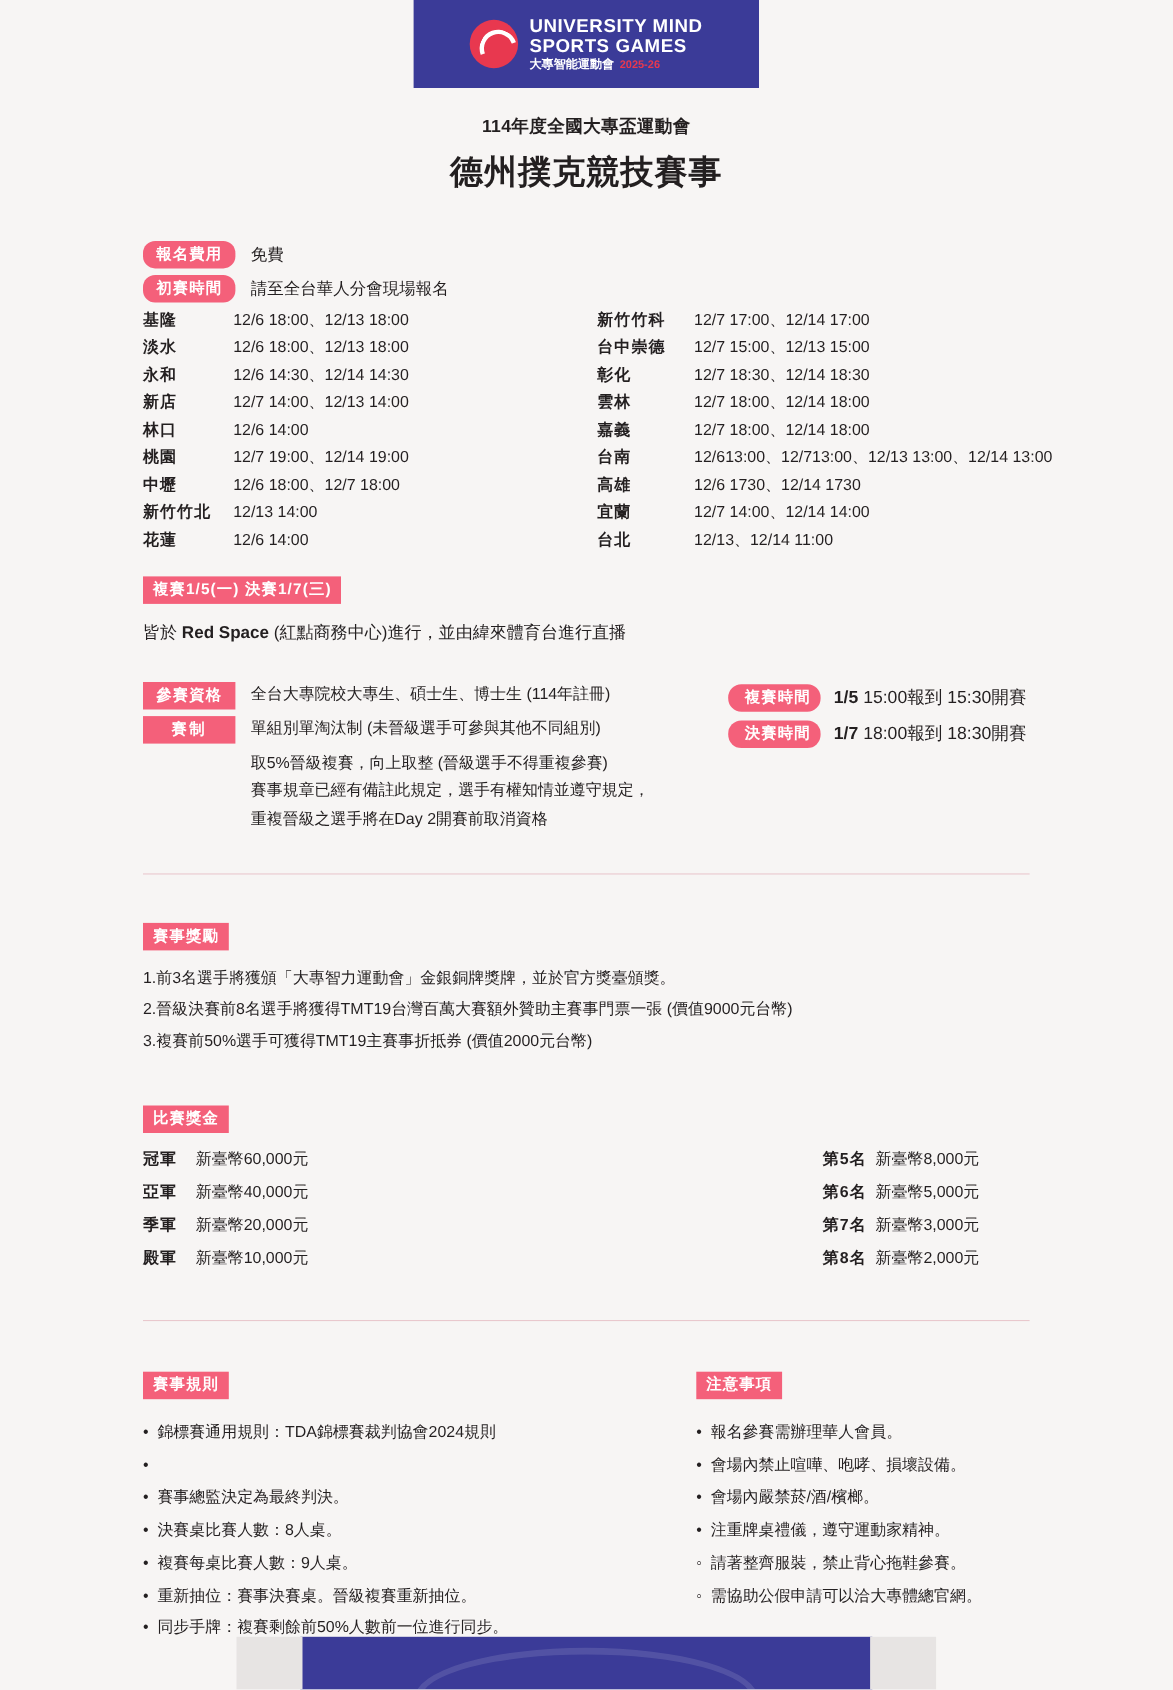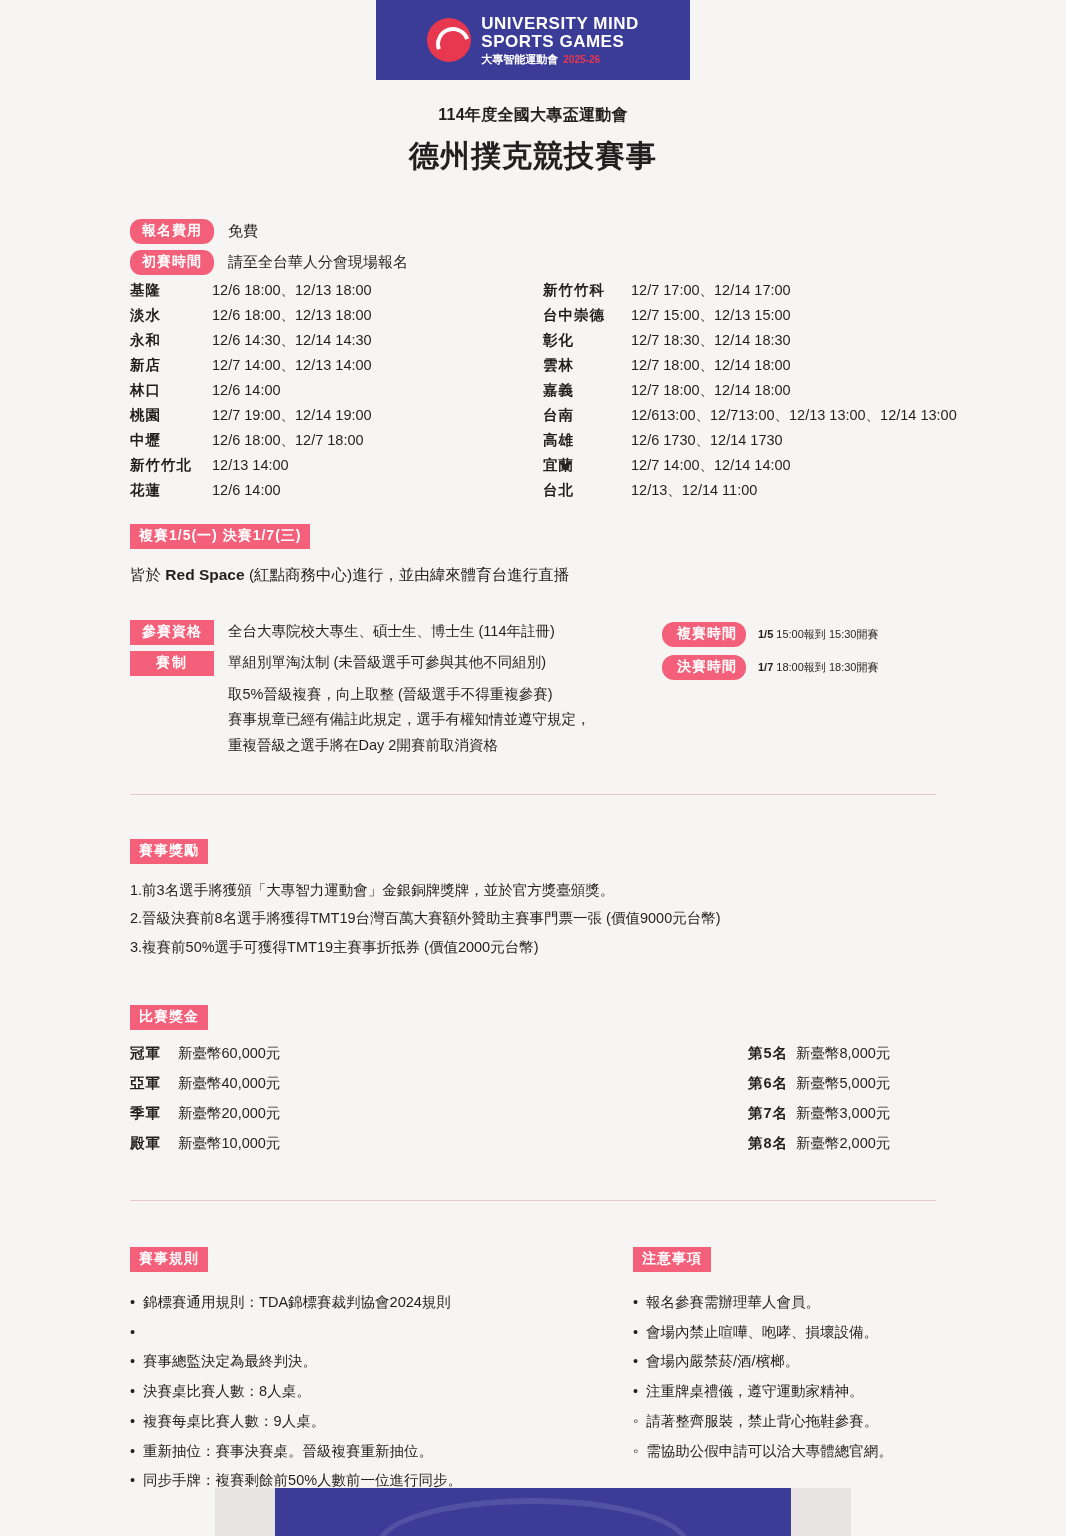--- a/index.html
+++ b/index.html
@@ -152,21 +152,21 @@
     line-height: 1.75;
   }
   .qual-right { width: 34%; padding-top: 2px; }
   .qr-row {
     display: flex;
     align-items: center;
     gap: 12px;
     margin-bottom: 8px;
   }
   .qr-row .chip { min-width: 84px; text-align: right; border-radius: 12px; }
-  .qr-val { font-size: 11px; }
+  .qr-val { font-size: 16px; }
   .qr-val b { font-weight: bold; }
 
   
   .divider {
     height: 1px;
     background: #e9c8cd;
     margin: 36px 0 0;
   }
 
   

